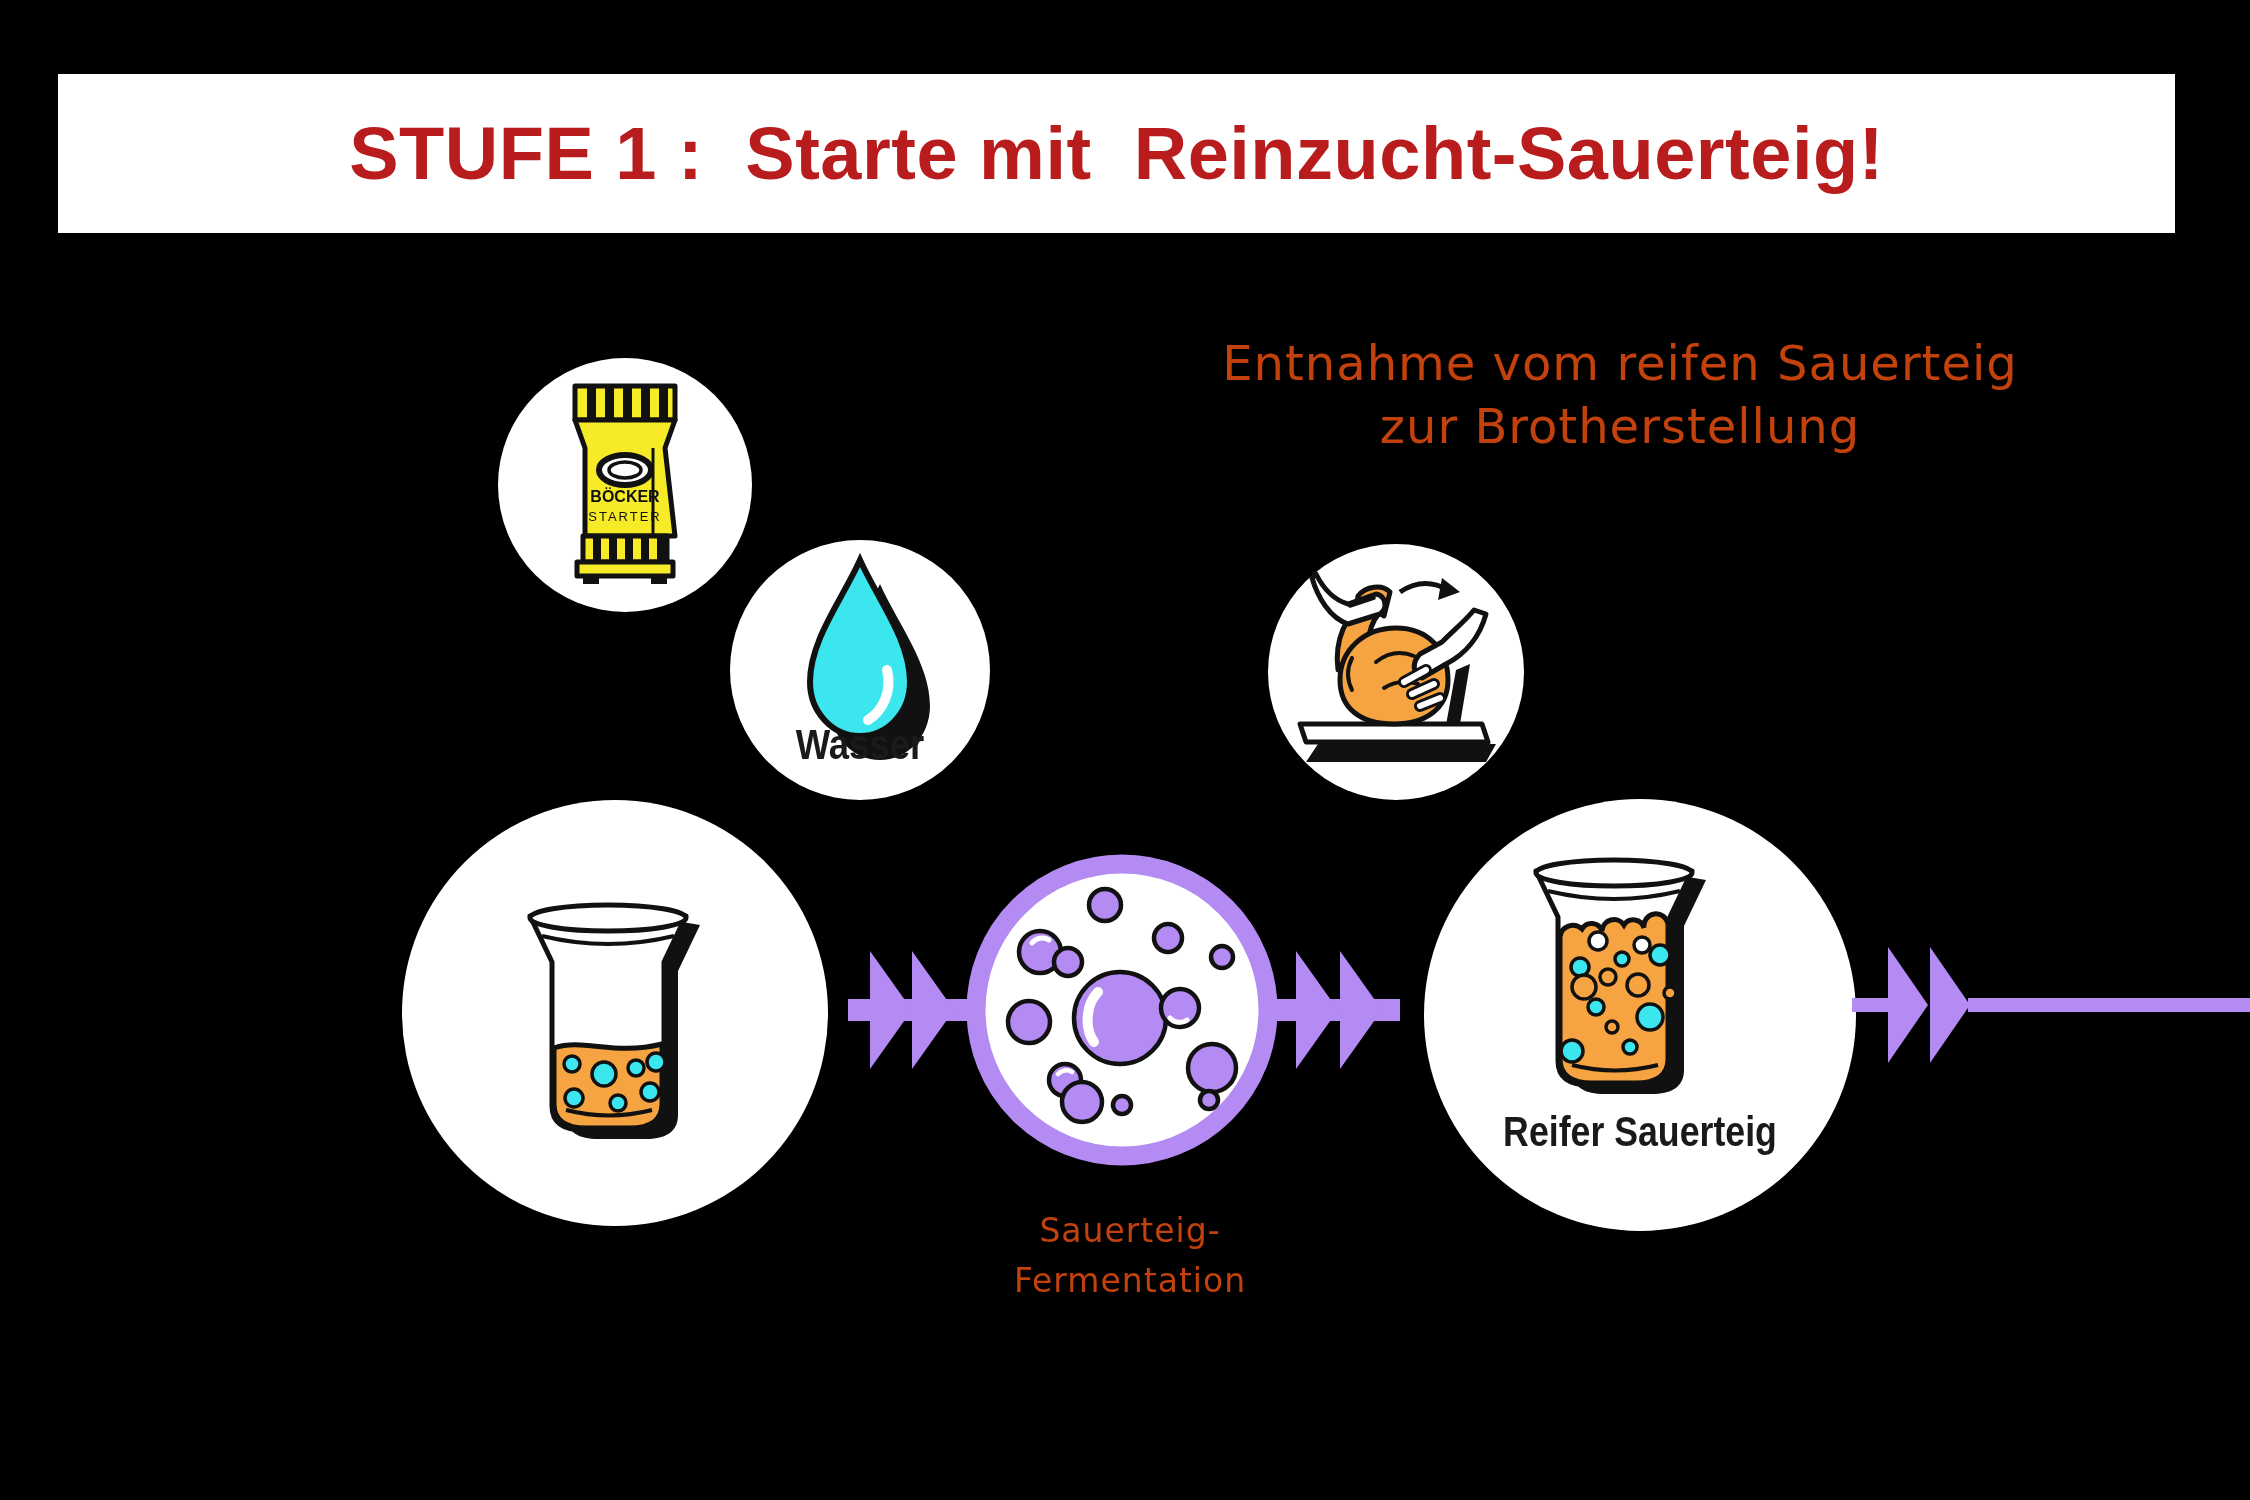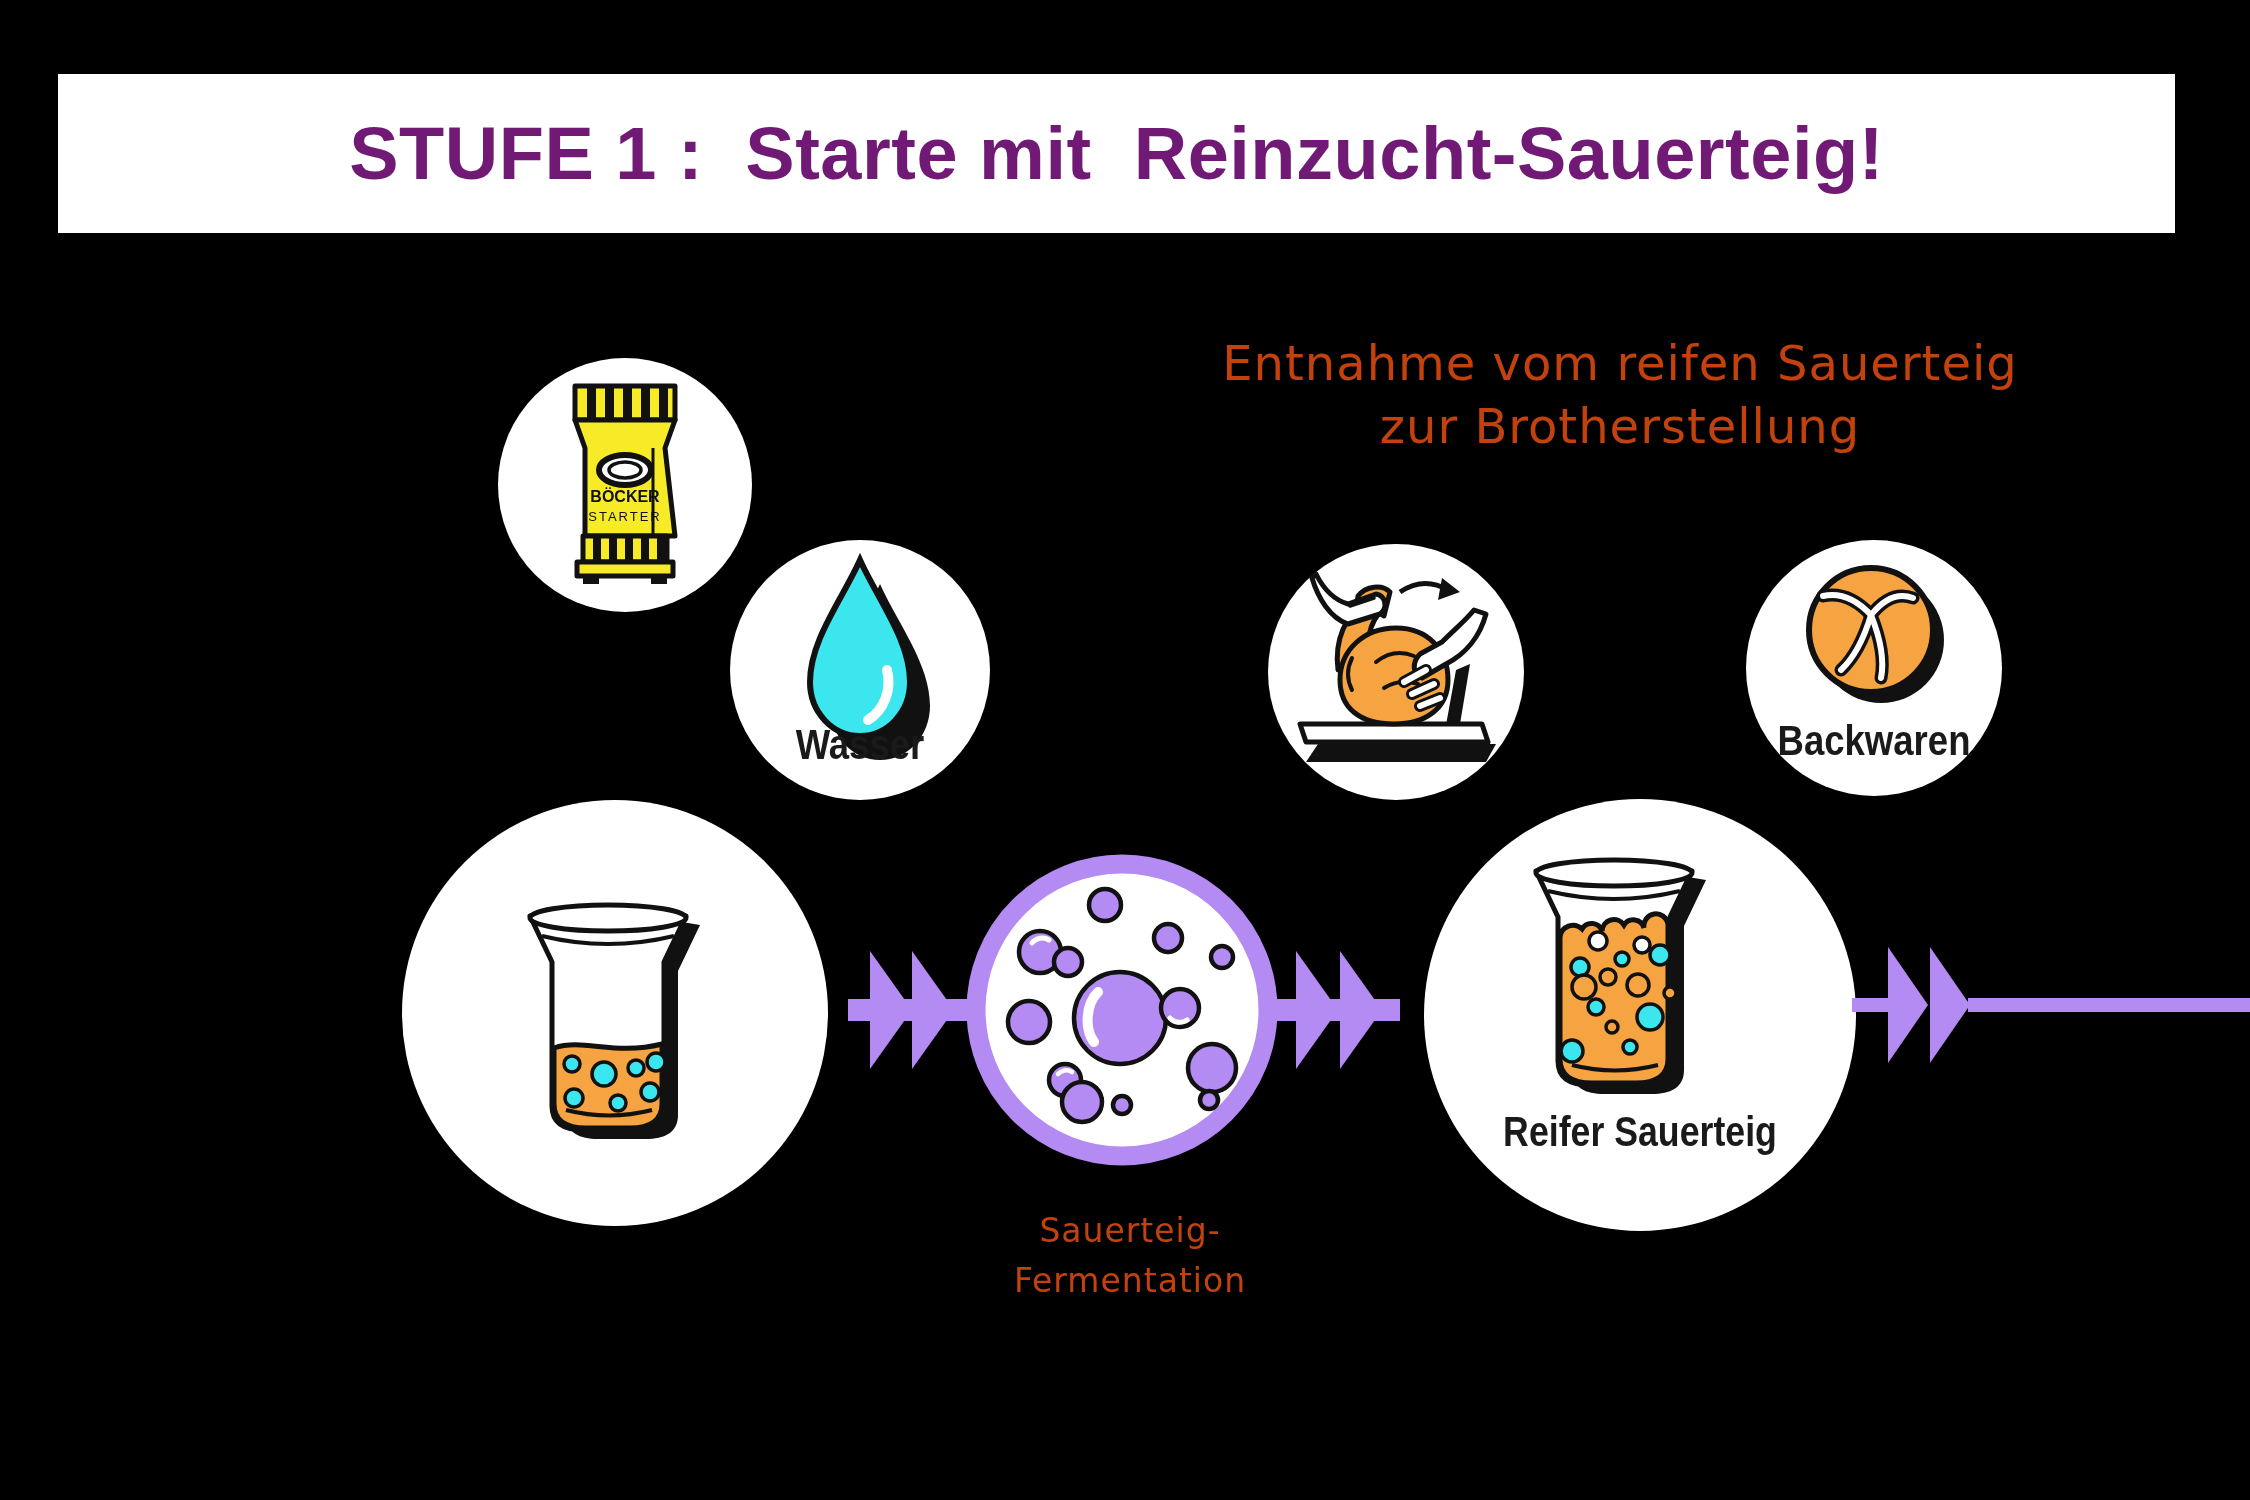--- a/index.html
+++ b/index.html
@@ -5,21 +5,21 @@
   html,body { margin:0; padding:0; background:#000; }
   .stage {
     position:relative; width:2250px; height:1500px; background:#000;
     overflow:hidden; font-family:"Liberation Sans","DejaVu Sans",sans-serif;
   }
   .banner {
     position:absolute; left:58px; top:74px; width:2117px; height:159px;
     background:#ffffff; display:flex; align-items:center; justify-content:center;
   }
   .banner-title {
-    font-size:74px; font-weight:800; color:#701a75; white-space:pre; letter-spacing:0.5px;
+    font-size:74px; font-weight:800; color:#b91c1c; white-space:pre; letter-spacing:0.5px;
   }
   .circle { position:absolute; background:#ffffff; border-radius:50%; }
   .circle svg { position:absolute; display:block; }
   .circle-label {
     position:absolute; left:0; width:100%; text-align:center;
     font-weight:700; color:#1a1a1a; line-height:1;
     transform:scaleX(0.85); transform-origin:center;
     white-space:nowrap;
   }
   .dim-caption {
@@ -113,37 +113,20 @@
         <path d="M146,122 l-22,10" stroke="#111" stroke-width="12"></path>
         <path d="M146,122 l-22,10" stroke="#fff" stroke-width="6"></path>
         <path d="M152,136 l-20,8" stroke="#111" stroke-width="12"></path>
         <path d="M152,136 l-20,8" stroke="#fff" stroke-width="6"></path>
       </g>
       <path d="M112,30 q24,-16 48,-2" fill="none" stroke="#111" stroke-width="5"></path>
       <polygon points="154,16 172,30 150,38" fill="#111"></polygon>
     </svg>
   </div>
 
-  <div class="circle" style="left:1746px; top:540px; width:256px; height:256px;">
-    <svg style="left:53px; top:20px;" width="150" height="150" viewBox="0 0 150 150">
-      <circle cx="82" cy="80" r="63" fill="#111"></circle>
-      <circle cx="72" cy="70" r="62" fill="#f5a441" stroke="#111" stroke-width="6"></circle>
-      <g fill="none" stroke-linecap="round">
-        <path d="M72,55 C58,40 42,32 24,36" stroke="#111" stroke-width="13"></path>
-        <path d="M72,55 C84,40 98,32 114,38" stroke="#111" stroke-width="13"></path>
-        <path d="M72,55 C66,75 58,95 42,110" stroke="#111" stroke-width="13"></path>
-        <path d="M72,55 C80,75 86,98 82,118" stroke="#111" stroke-width="13"></path>
-        <path d="M72,55 C58,40 42,32 24,36" stroke="#fff" stroke-width="6"></path>
-        <path d="M72,55 C84,40 98,32 114,38" stroke="#fff" stroke-width="6"></path>
-        <path d="M72,55 C66,75 58,95 42,110" stroke="#fff" stroke-width="6"></path>
-        <path d="M72,55 C80,75 86,98 82,118" stroke="#fff" stroke-width="6"></path>
-      </g>
-    </svg>
-    <div class="circle-label" style="top:179px; font-size:43px;">Backwaren</div>
-  </div>
 
   <div class="circle" style="left:402px; top:800px; width:426px; height:426px;">
     <svg style="left:112px; top:100px;" width="200" height="250" viewBox="0 0 200 250">
       <path d="M16,16 C70,6 120,6 172,16 L150,62 L150,206 C150,224 136,230 118,230 L70,230 C52,230 38,224 38,206 L38,62 Z" transform="translate(14,9)" fill="#111"></path>
       <path d="M16,16 C70,6 120,6 172,16 L150,62 L150,206 C150,224 136,230 118,230 L70,230 C52,230 38,224 38,206 L38,62 Z" fill="#fff" stroke="#111" stroke-width="5" stroke-linejoin="round"></path>
       <ellipse cx="94" cy="18" rx="78" ry="13" fill="#fff" stroke="#111" stroke-width="5"></ellipse>
       <path d="M28,36 Q94,52 160,36" fill="none" stroke="#111" stroke-width="4"></path>
       <path d="M40,148 C70,138 100,156 148,144 L148,204 C148,222 134,228 116,228 L72,228 C54,228 40,222 40,204 Z" fill="#f5a441" stroke="#111" stroke-width="5"></path>
       <path d="M52,210 Q95,221 138,210" fill="none" stroke="#111" stroke-width="4"></path>
       <g fill="#3ce6ee" stroke="#111" stroke-width="3.5">

